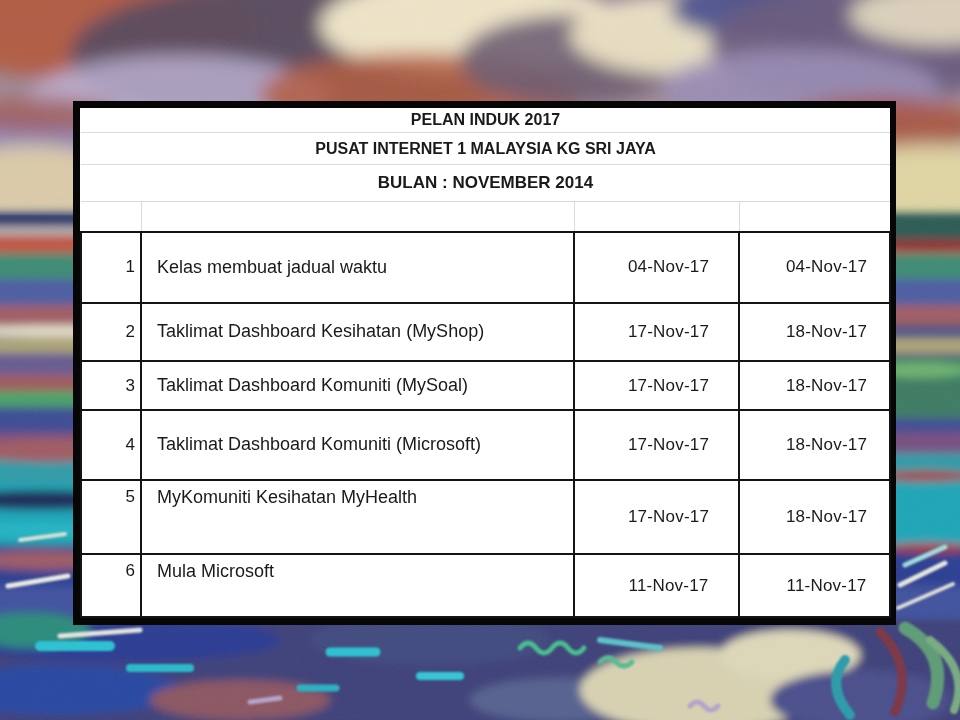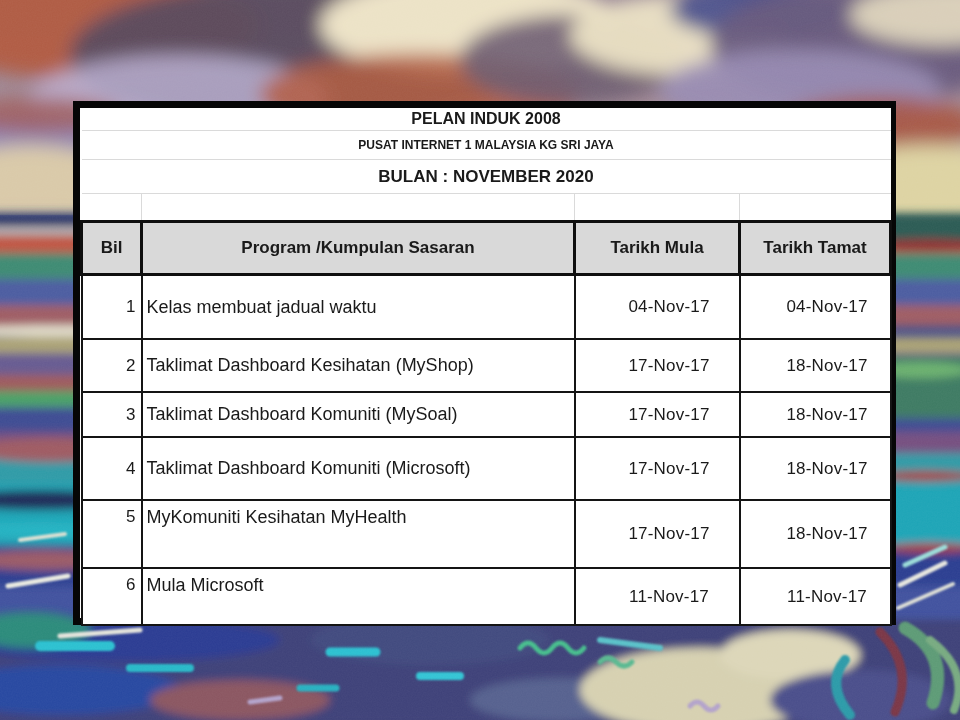--- a/index.html
+++ b/index.html
@@ -21,39 +21,39 @@
     color:#1a1a1a;
   }
   td,th{padding:0;overflow:hidden;white-space:nowrap;}
 
   
   .trow td{
     text-align:center;font-weight:700;border-bottom:1px solid #dadada;
     background:#fff;
   }
   .t1 td{height:22px;font-size:16px;}
-  .t2 td{height:28px;font-size:12px;}
+  .t2 td{height:28px;font-size:16px;}
   .t3 td{height:33px;font-size:17px;}
 
   
   .spacer td{height:26px;border-left:1px solid #dadada;background:#fff;}
   .spacer td:first-child{border-left:none;}
 
   
   .head th{
     height:50px;background:#d9d9d9;border:3px solid #0f0f0f;
     font-size:17px;font-weight:700;text-align:center;vertical-align:middle;
   }
 
   
   .data td{
     border:2px solid #141414;font-size:17px;vertical-align:middle;background:#fff;
   }
   .data .bil{text-align:right;padding-right:5px;}
-  .data .prog{text-align:left;padding-left:4px;font-size:18px;}
+  .data .prog{text-align:left;padding-left:15px;font-size:18px;}
   .data .date{text-align:center;letter-spacing:0.2px;padding-left:24px;}
   .r1 td{height:62px;} .r2 td{height:51px;} .r3 td{height:43px;}
   .r4 td{height:61px;} .r5 td{height:60px;} .r6 td{height:49px;}
   .topalign .bil,.topalign .prog{vertical-align:top;padding-top:6px;}
 </style>
 </head>
 <body>
 
 <div class="stage">
 
@@ -181,40 +181,34 @@
   <div class="doc">
     <table class="sched">
       <colgroup>
         <col style="width:60px">
           <col style="width:433px">
           <col style="width:165px">
           <col style="width:151px">
       </colgroup>
       <tbody>
         <tr class="trow t1">
-          <td colspan="4">PELAN INDUK 2008</td>
+          <td colspan="4">PELAN INDUK 2017</td>
         </tr>
         <tr class="trow t2">
           <td colspan="4">PUSAT INTERNET 1 MALAYSIA KG SRI JAYA</td>
         </tr>
         <tr class="trow t3">
-          <td colspan="4">BULAN : NOVEMBER 2020</td>
+          <td colspan="4">BULAN : NOVEMBER 2014</td>
         </tr>
         <tr class="spacer">
           <td></td>
             <td></td>
           <td></td>
             <td></td>
         </tr>
-        <tr class="head">
-          <th>Bil</th>
-          <th>Program /Kumpulan Sasaran</th>
-          <th>Tarikh Mula</th>
-          <th>Tarikh Tamat</th>
-        </tr>
 
         <tr class="data r1">
           <td class="bil">1</td>
           <td class="prog">Kelas membuat jadual waktu</td>
           <td class="date">04-Nov-17</td>
           <td class="date">04-Nov-17</td>
         </tr>
         <tr class="data r2">
           <td class="bil">2</td>
           <td class="prog">Taklimat Dashboard Kesihatan (MyShop)</td>

